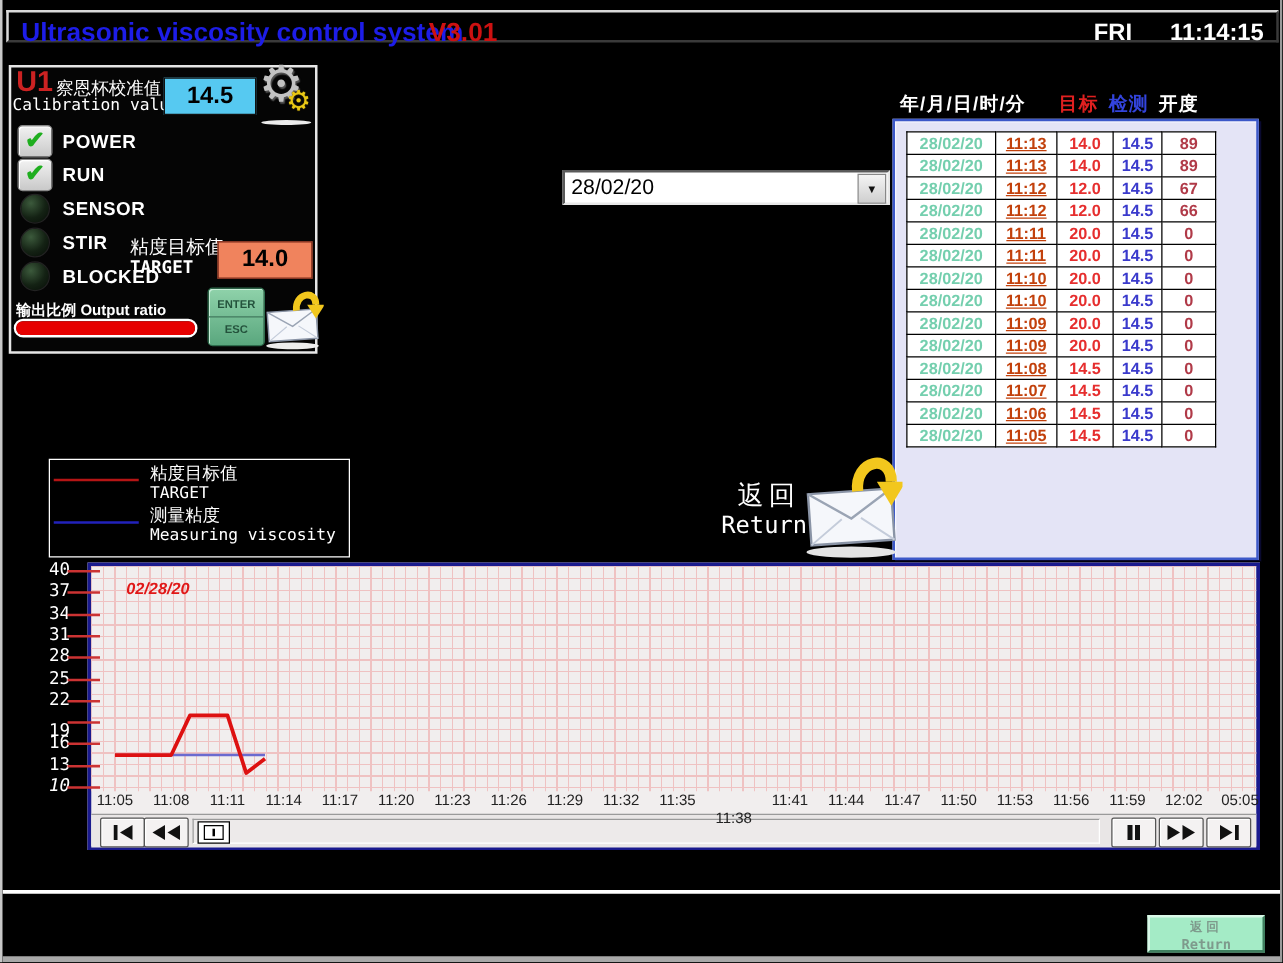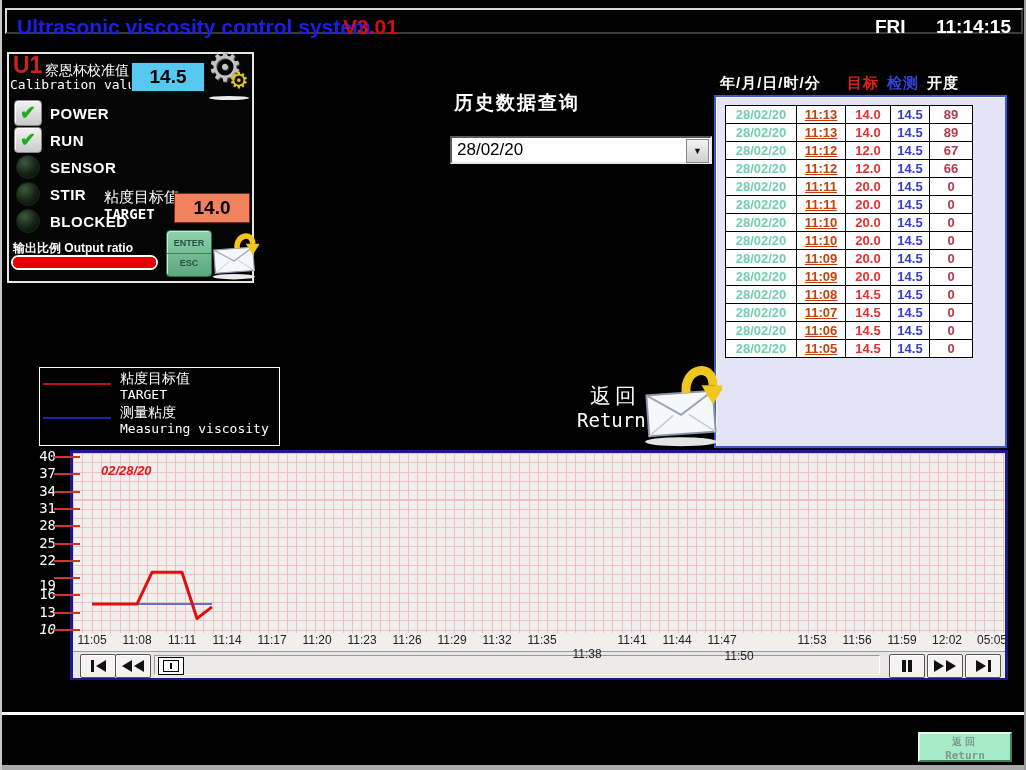--- a/index.html
+++ b/index.html
@@ -196,21 +196,20 @@
       <g transform="rotate(-4 32 40)">
         <rect x="7" y="26" width="50" height="30" fill="#f5f7fb" stroke="#8a94a6" stroke-width="1.5"></rect>
         <path d="M7,26 L32,42 L57,26" fill="none" stroke="#9aa4b4" stroke-width="1.5"></path>
         <path d="M7,56 L26,42 M57,56 L38,42" fill="none" stroke="#c4ccda" stroke-width="1.2"></path>
       </g>
       <path d="M36,26 C34,8 56,4 56,20" fill="none" stroke="#f2c71d" stroke-width="7"></path>
       <polygon points="47,20 65,20 56,34" fill="#f2c71d"></polygon>
     </svg>
   </div>
 
-  <div id="query-title">历史数据查询</div>
   <div id="date-select">
     <span class="val">28/02/20</span>
     <span id="date-arrow">▼</span>
   </div>
 
   <span class="tbl-head" id="th-datetime">年/月/日/时/分</span>
   <span class="tbl-head" id="th-target">目标</span>
   <span class="tbl-head" id="th-measured">检测</span>
   <span class="tbl-head" id="th-opening">开度</span>
 
@@ -388,21 +387,21 @@
       <div class="x-tick" style="left: 220px;">11:20</div>
       <div class="x-tick" style="left: 265px;">11:23</div>
       <div class="x-tick" style="left: 310px;">11:26</div>
       <div class="x-tick" style="left: 355px;">11:29</div>
       <div class="x-tick" style="left: 400px;">11:32</div>
       <div class="x-tick" style="left: 445px;">11:35</div>
       <div class="x-tick" style="left: 490px; margin-top: 14px;">11:38</div>
       <div class="x-tick" style="left: 535px;">11:41</div>
       <div class="x-tick" style="left: 580px;">11:44</div>
       <div class="x-tick" style="left: 625px;">11:47</div>
-      <div class="x-tick" style="left: 642px; margin-top: 16px;">11:50</div>
+      <div class="x-tick" style="left: 670px;">11:50</div>
       <div class="x-tick" style="left: 715px;">11:53</div>
       <div class="x-tick" style="left: 760px;">11:56</div>
       <div class="x-tick" style="left: 805px;">11:59</div>
       <div class="x-tick" style="left: 850px;">12:02</div>
       <div class="x-tick" style="left: 895px;">05:05</div>
     </div>
 
   <div id="divider"></div>
   <div id="bottom-return">
     <span class="zh">返回</span>

